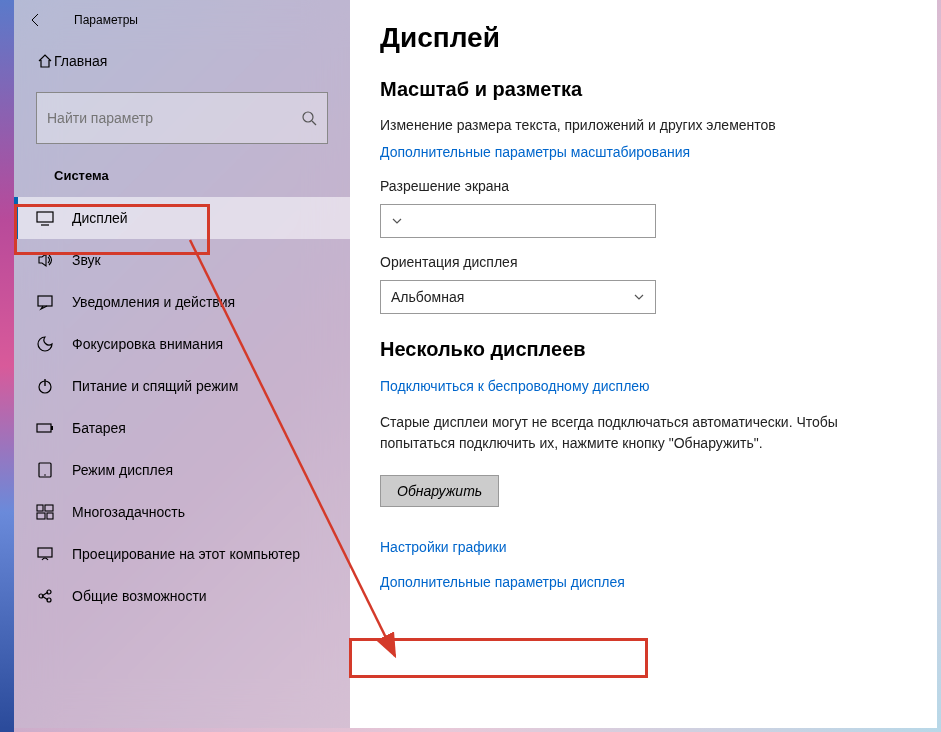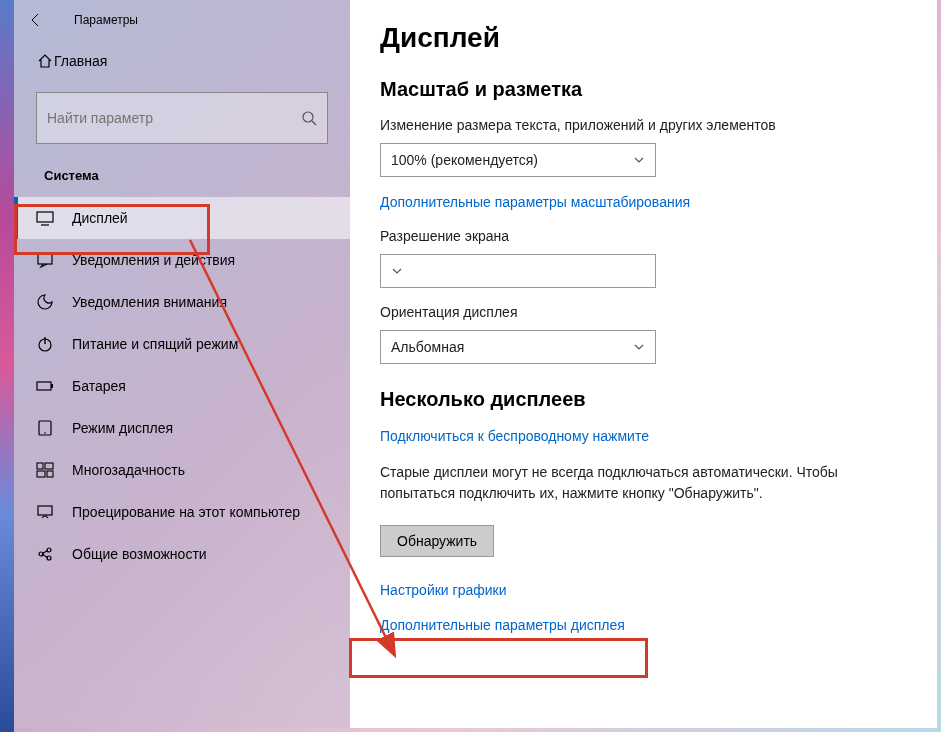--- a/index.html
+++ b/index.html
@@ -5,34 +5,34 @@
     * { margin: 0; padding: 0; box-sizing: border-box; font-family: "Segoe UI", Tahoma, sans-serif; }
     body { width: 941px; height: 732px; overflow: hidden; background: linear-gradient(135deg, #a5b8d8 0%, #c8a8c8 40%, #e8c8d8 70%, #b8d8e8 100%); position: relative; }
     .edge-l { position: absolute; left: 0; top: 0; width: 14px; height: 100%; background: linear-gradient(180deg, #5a7aca 0%, #b84a9a 30%, #d85a9a 50%, #6a8ada 70%, #2a4a9a 100%); }
     .window { position: absolute; left: 14px; top: 0; right: 4px; bottom: 4px; background: rgba(255,255,255,0.0); display: flex; }
     .sidebar { width: 336px; background: rgba(200,190,210,0.45); backdrop-filter: blur(20px); position: relative; }
     .titlebar { height: 40px; display: flex; align-items: center; padding-left: 10px; gap: 26px; color: #000; font-size: 12px; text-align: right; }
     .back-btn { width: 24px; height: 24px; display: flex; align-items: center; justify-content: center; cursor: pointer; }
     .home-row { display: flex; align-items: center; padding: 12px 22px; color: #000; font-size: 14px; cursor: pointer; }
     .search-box { margin: 10px 22px 18px 22px; height: 52px; border: 1px solid #888; background: rgba(255,255,255,0.35); display: flex; align-items: center; padding: 0 10px; justify-content: space-between; }
     .search-box input { background: transparent; border: none; outline: none; font-size: 14px; color: #333; width: 85%; }
-    .section-hdr { padding: 6px 22px 14px 30px; font-size: 13px; font-weight: 600; color: #000; }
+    .section-hdr { padding: 6px 22px 14px 40px; font-size: 13px; font-weight: 600; color: #000; }
     .nav-item { display: flex; align-items: center; padding: 12px 22px; gap: 18px; color: #000; font-size: 14px; cursor: pointer; position: relative; }
     .nav-item.active { background: rgba(255,255,255,0.55); }
     .nav-item.active::before { content: ""; position: absolute; left: 0; top: 0; bottom: 0; width: 4px; background: #0063b1; }
     .nav-icon { width: 18px; height: 18px; display: inline-flex; align-items: center; justify-content: center; flex-shrink: 0; }
     .highlight-box-1 { position: absolute; border: 3px solid #d43a2a; pointer-events: none; left: 0px; top: 204px; width: 196px; height: 51px; }
     .content { flex: 1; background: #fff; padding: 22px 30px; overflow: hidden; position: relative; }
     .h1 { font-size: 28px; font-weight: 600; color: #000; margin-bottom: 22px; }
     .h2 { font-size: 20px; font-weight: 600; color: #000; margin-bottom: 16px; margin-top: 24px; }
     .label { font-size: 14px; color: #222; margin-bottom: 10px; }
     .select { width: 276px; height: 34px; border: 1px solid #999; background: #fff; display: flex; align-items: center; justify-content: space-between; padding: 0 10px; font-size: 14px; color: #222; margin-bottom: 16px; cursor: pointer; }
     .link { color: #0066cc; font-size: 14px; cursor: pointer; margin-bottom: 18px; display: inline-block; }
     .helptext { font-size: 14px; color: #222; line-height: 1.5; margin-bottom: 21px; }
-    .btn { display: inline-block; padding: 7px 16px; background: #ccc; border: 1px solid #999; font-size: 14px; cursor: pointer; margin-bottom: 24px; }
+    .btn { display: inline-block; padding: 7px 16px; background: #ccc; border: 1px solid #999; font-size: 14px; cursor: pointer; margin-bottom: 31px; font-style: italic; }
     .highlight-box-2 { position: absolute; border: 3px solid #d43a2a; pointer-events: none; left: 349px; top: 638px; width: 299px; height: 40px; }
     .arrow-svg { position: absolute; left: 150px; top: 230px; pointer-events: none; }
     svg { display: block; }
   </style>
 </head>
 <body>
 
 <div class="edge-l"></div>
 
 <div class="window">
@@ -72,38 +72,46 @@
     <div class="nav-item active">
       <span class="nav-icon">
         <svg width="18" height="18" viewBox="0 0 18 18">
             <rect x="1" y="3" width="16" height="10" fill="none" stroke="#000" stroke-width="1.2"></rect>
             <line x1="5" y1="16" x2="13" y2="16" stroke="#000" stroke-width="1.2"></line>
           </svg>
       </span>
       <span>Дисплей</span>
     </div>
 
+    <div class="nav-item">
+      <span class="nav-icon">
+        <svg width="18" height="18" viewBox="0 0 18 18">
+            <path d="M3 6 H6 L10 3 V15 L6 12 H3 Z M12 6 Q15 9 12 12 M13 4 Q18 9 13 14" fill="none" stroke="#000" stroke-width="1.1"></path>
+          </svg>
+      </span>
+      <span>Звук</span>
+    </div>
 
     <div class="nav-item">
       <span class="nav-icon">
         <svg width="18" height="18" viewBox="0 0 18 18">
             <rect x="2" y="3" width="14" height="10" fill="none" stroke="#000" stroke-width="1.2"></rect>
             <path d="M7 13 L5 16 L11 13" fill="none" stroke="#000" stroke-width="1.2"></path>
           </svg>
       </span>
       <span>Уведомления и действия</span>
     </div>
 
     <div class="nav-item">
       <span class="nav-icon">
         <svg width="18" height="18" viewBox="0 0 18 18">
             <path d="M9 2 A7 7 0 1 0 16 9 A5 5 0 0 1 9 2 Z" fill="none" stroke="#000" stroke-width="1.2"></path>
           </svg>
       </span>
-      <span>Уведомления внимания</span>
+      <span>Фокусировка внимания</span>
     </div>
 
     <div class="nav-item">
       <span class="nav-icon">
         <svg width="18" height="18" viewBox="0 0 18 18">
             <circle cx="9" cy="10" r="6" fill="none" stroke="#000" stroke-width="1.2"></circle>
             <line x1="9" y1="2" x2="9" y2="9" stroke="#000" stroke-width="1.4"></line>
           </svg>
       </span>
       <span>Питание и спящий режим</span>
@@ -166,28 +174,20 @@
 
     <div class="highlight-box-1"></div>
   </div>
 
   <div class="content">
     <div class="h1">Дисплей</div>
 
     <div class="h2">Масштаб и разметка</div>
 
     <div class="label">Изменение размера текста, приложений и других элементов</div>
-    <div class="select">
-      <span>100% (рекомендуется)</span>
-      <span>
-          <svg width="12" height="12" viewBox="0 0 12 12">
-            <path d="M2 4 L6 8 L10 4" fill="none" stroke="#555" stroke-width="1.2"></path>
-          </svg>
-        </span>
-    </div>
 
     <a class="link">Дополнительные параметры масштабирования</a>
 
     <div class="label">Разрешение экрана</div>
     <div class="select">
       <span>
           <svg width="12" height="12" viewBox="0 0 12 12">
             <path d="M2 4 L6 8 L10 4" fill="none" stroke="#555" stroke-width="1.2"></path>
           </svg>
         </span>
@@ -198,21 +198,21 @@
       <span>Альбомная</span>
       <span>
           <svg width="12" height="12" viewBox="0 0 12 12">
             <path d="M2 4 L6 8 L10 4" fill="none" stroke="#555" stroke-width="1.2"></path>
           </svg>
         </span>
     </div>
 
     <div class="h2" style="margin-top:24px">Несколько дисплеев</div>
 
-    <a class="link">Подключиться к беспроводному нажмите</a>
+    <a class="link">Подключиться к беспроводному дисплею</a>
 
     <div class="helptext">Старые дисплеи могут не всегда подключаться автоматически. Чтобы попытаться подключить их, нажмите кнопку "Обнаружить".</div>
 
     <div class="btn">Обнаружить</div>
 
     <div><a class="link">Настройки графики</a></div>
 
     <div><a class="link" style="margin-bottom:14px">Дополнительные параметры дисплея</a></div>
   </div>
 

